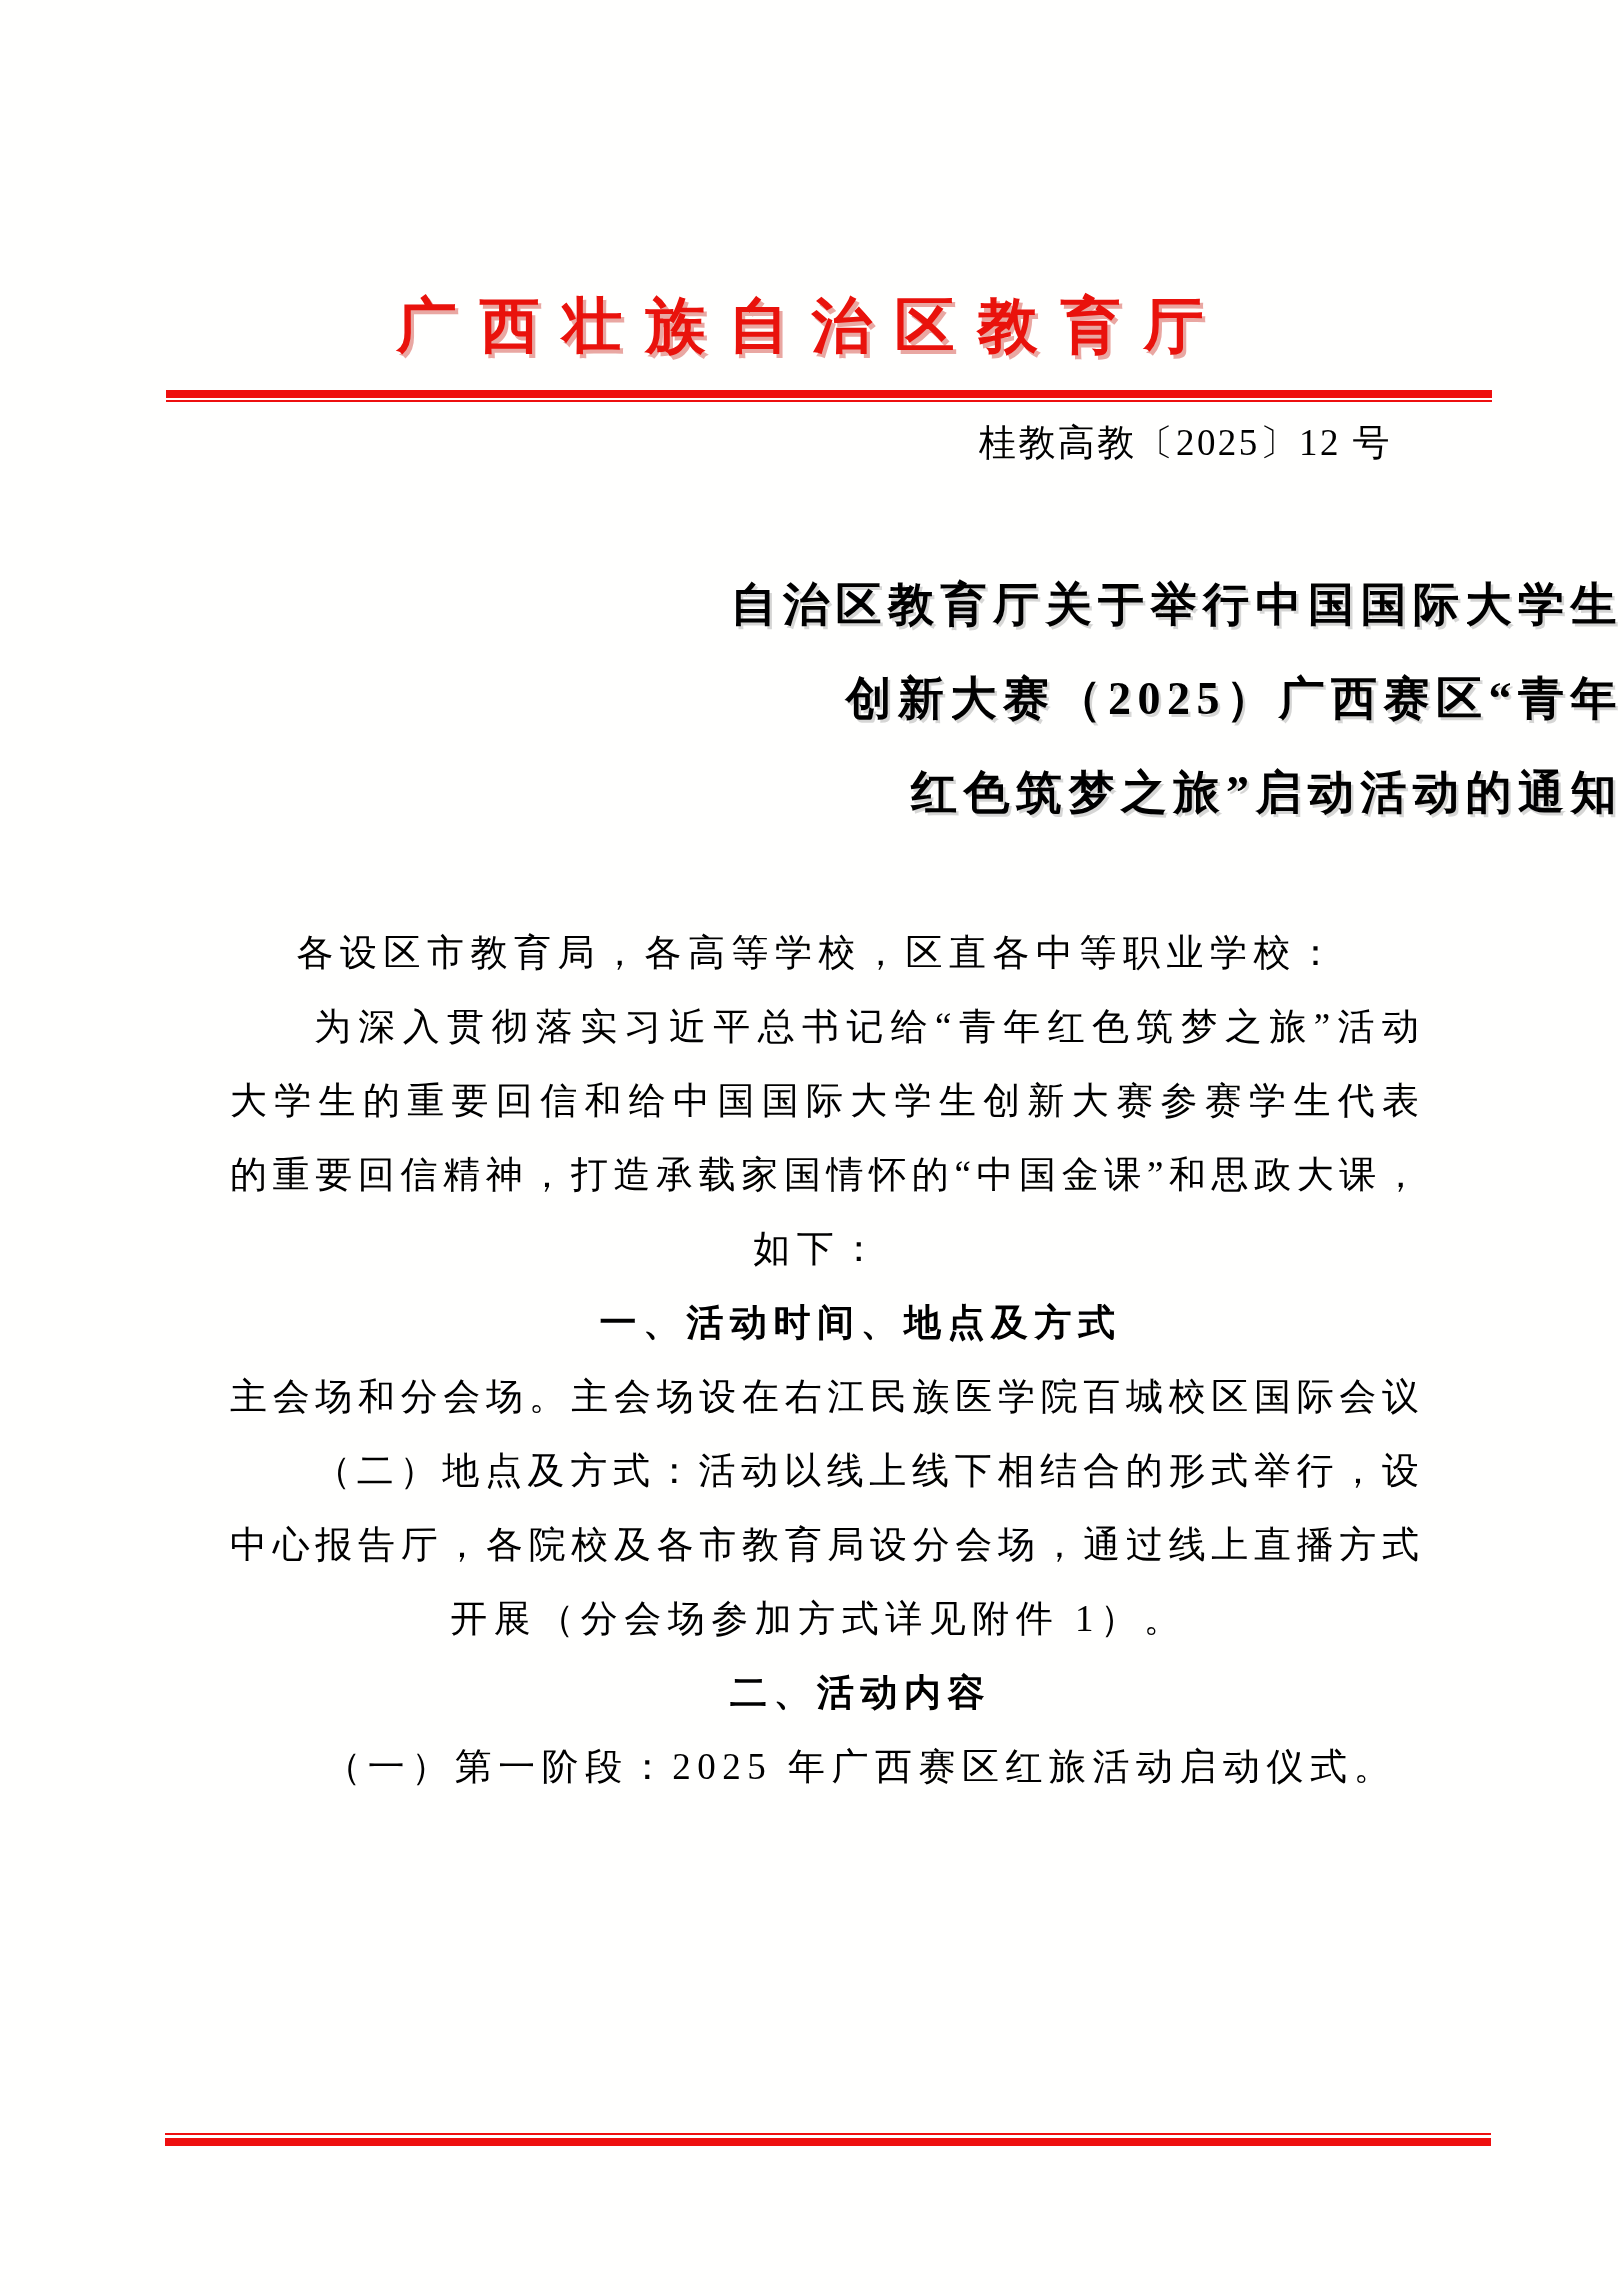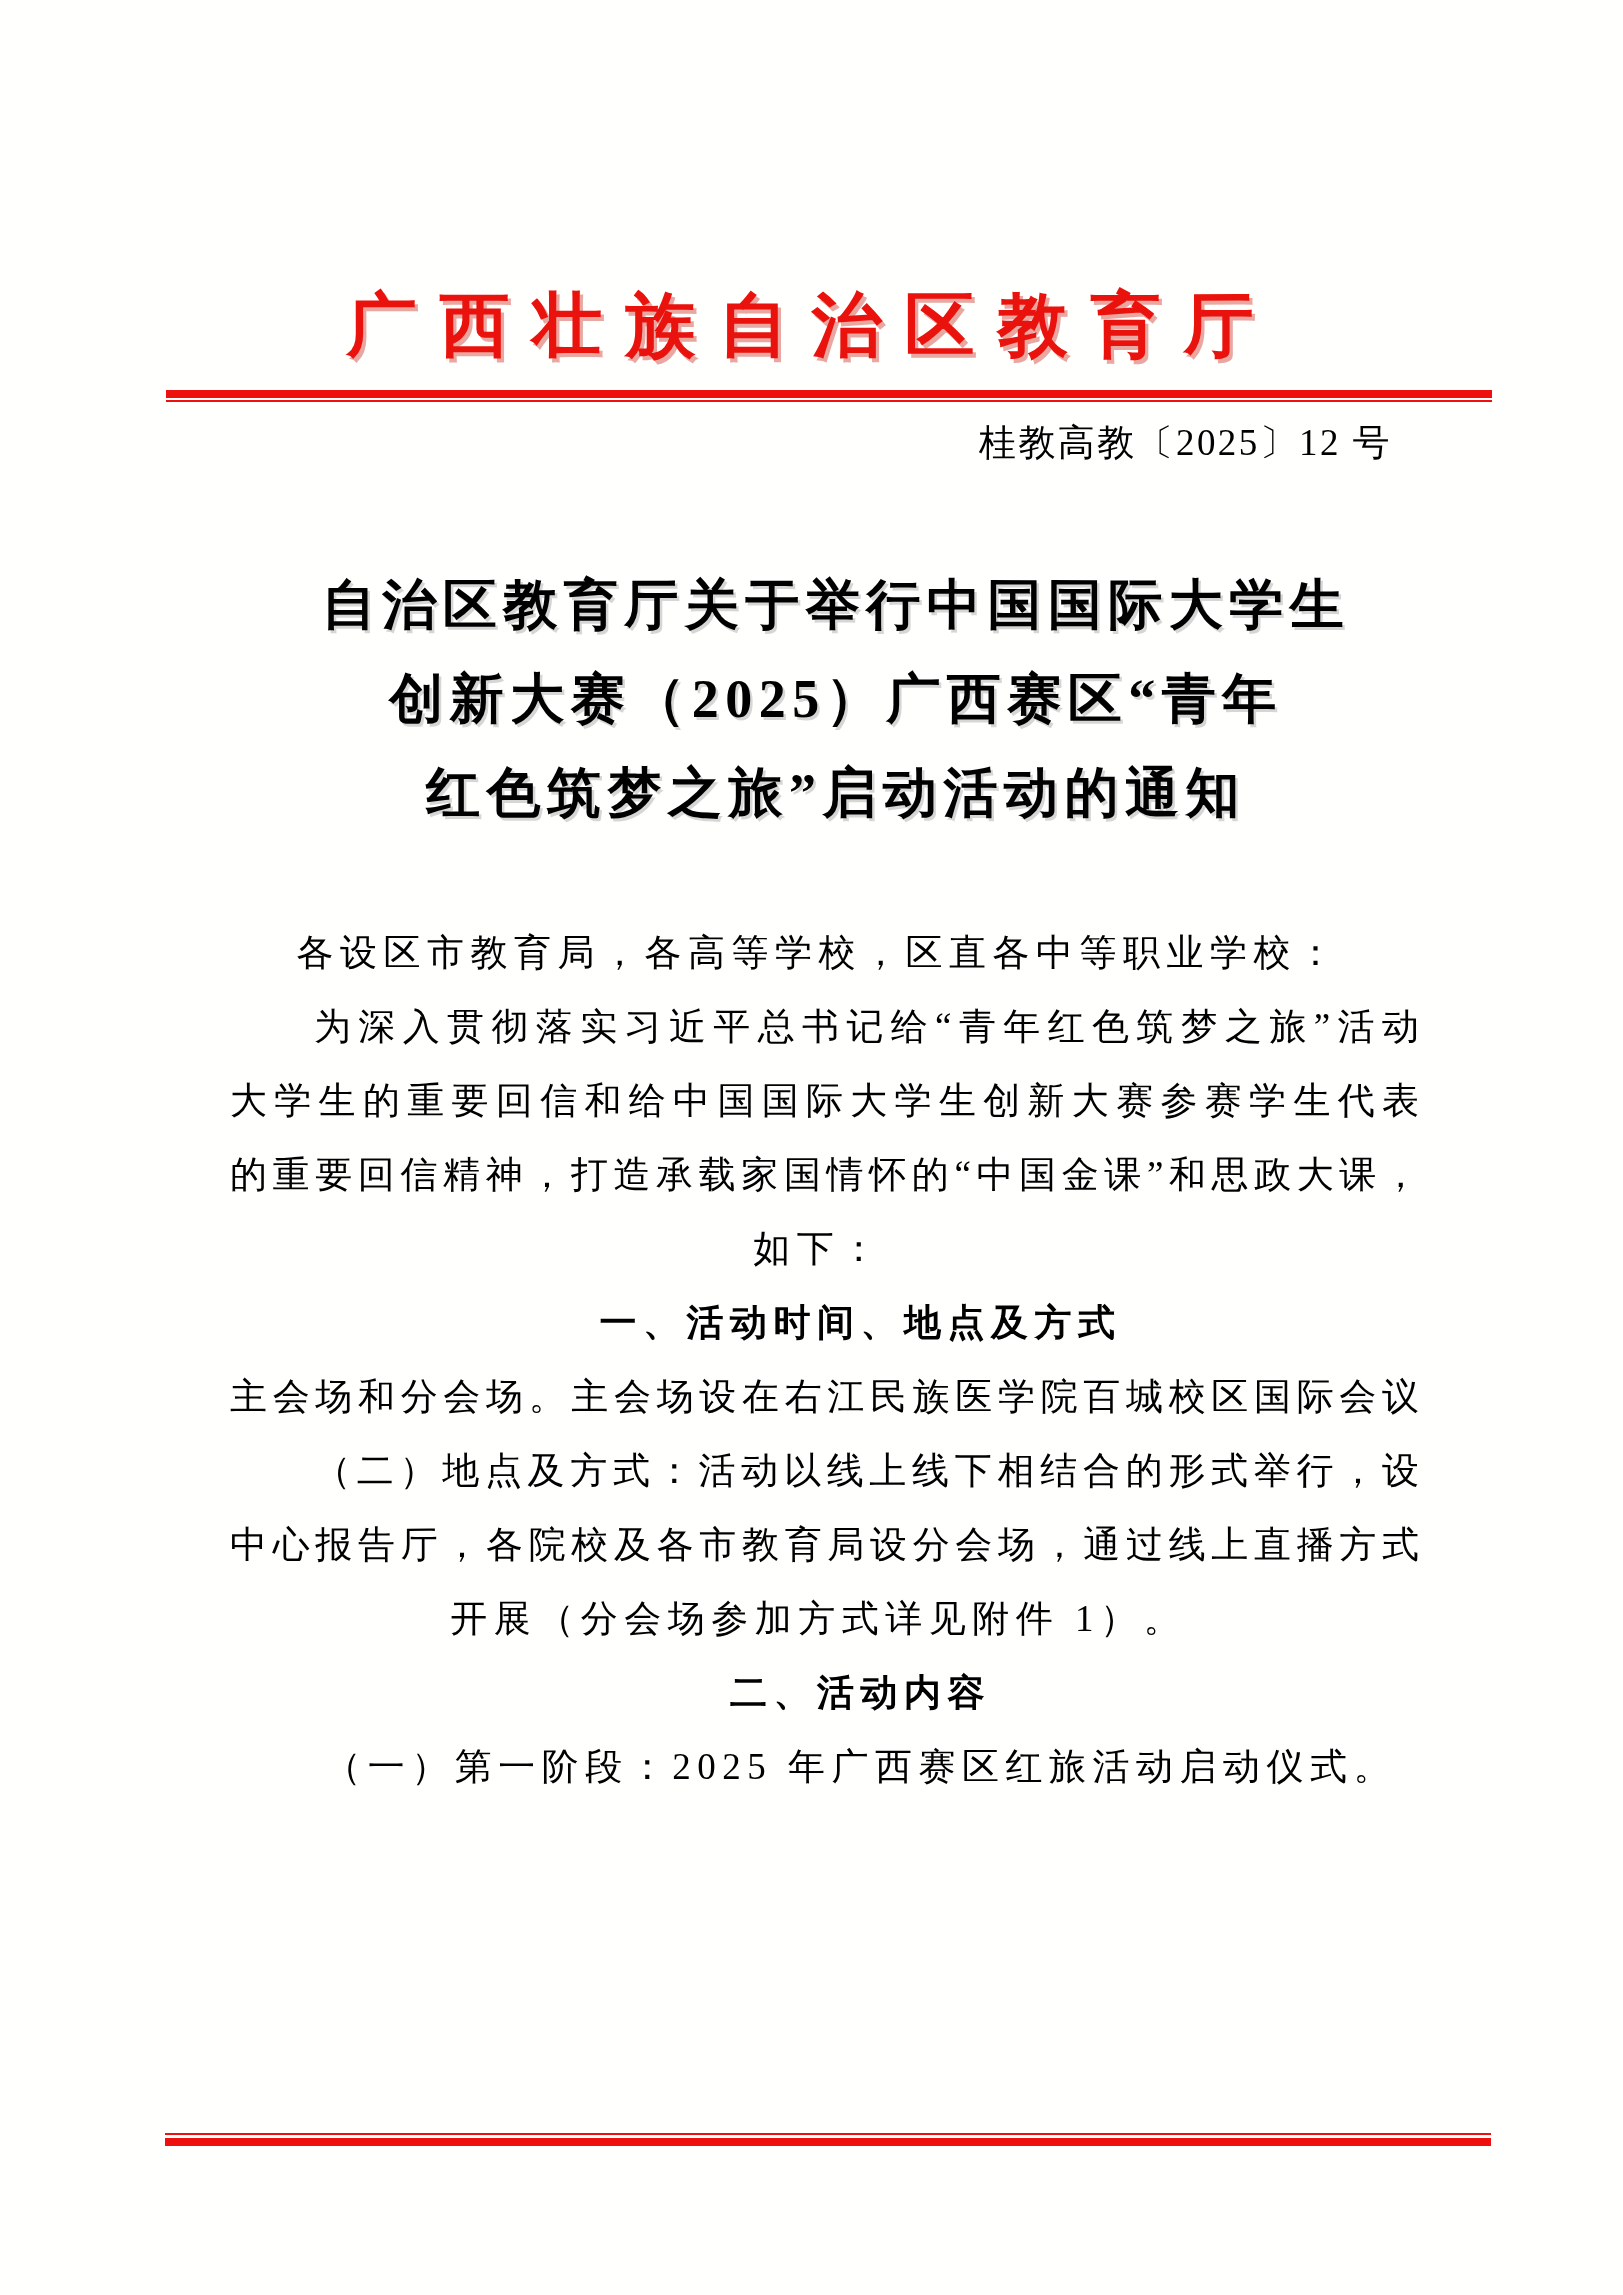--- a/index.html
+++ b/index.html
@@ -11,21 +11,21 @@
     font-family: "Liberation Serif", "DejaVu Serif", serif;
     color: #000;
     overflow: hidden;
   }
   
   .agency {
     position: absolute;
     top: 273px; left: 0; width: 100%;
     height: 106px; line-height: 106px;
     text-align: center;
-    font-size: 70px;
+    font-size: 60px;
     font-weight: bold;
     color: #e9120c;
     letter-spacing: 23px;
     text-shadow: 3.2px 4px 0 rgba(196, 24, 14, 0.38);
     white-space: nowrap;
   }
   
   .rule-top {
     position: absolute;
     left: 166px; top: 390px;
@@ -45,22 +45,22 @@
     position: absolute;
     left: 979px; top: 422px;
     font-size: 37px; line-height: 41px;
     letter-spacing: 2.4px;
     white-space: nowrap;
   }
   
   .title {
     position: absolute;
     top: 558px; left: 49px; right: 0;
-    text-align: center;
-    font-size: 54px;
+    text-align: right;
+    font-size: 46px;
     font-weight: bold;
     letter-spacing: 6.5px;
   }
   .tline {
     height: 94px; line-height: 94px;
     text-shadow: 2.4px 3.2px 0 rgba(0, 0, 0, 0.16);
     white-space: nowrap;
   }
   
   .body-block {

